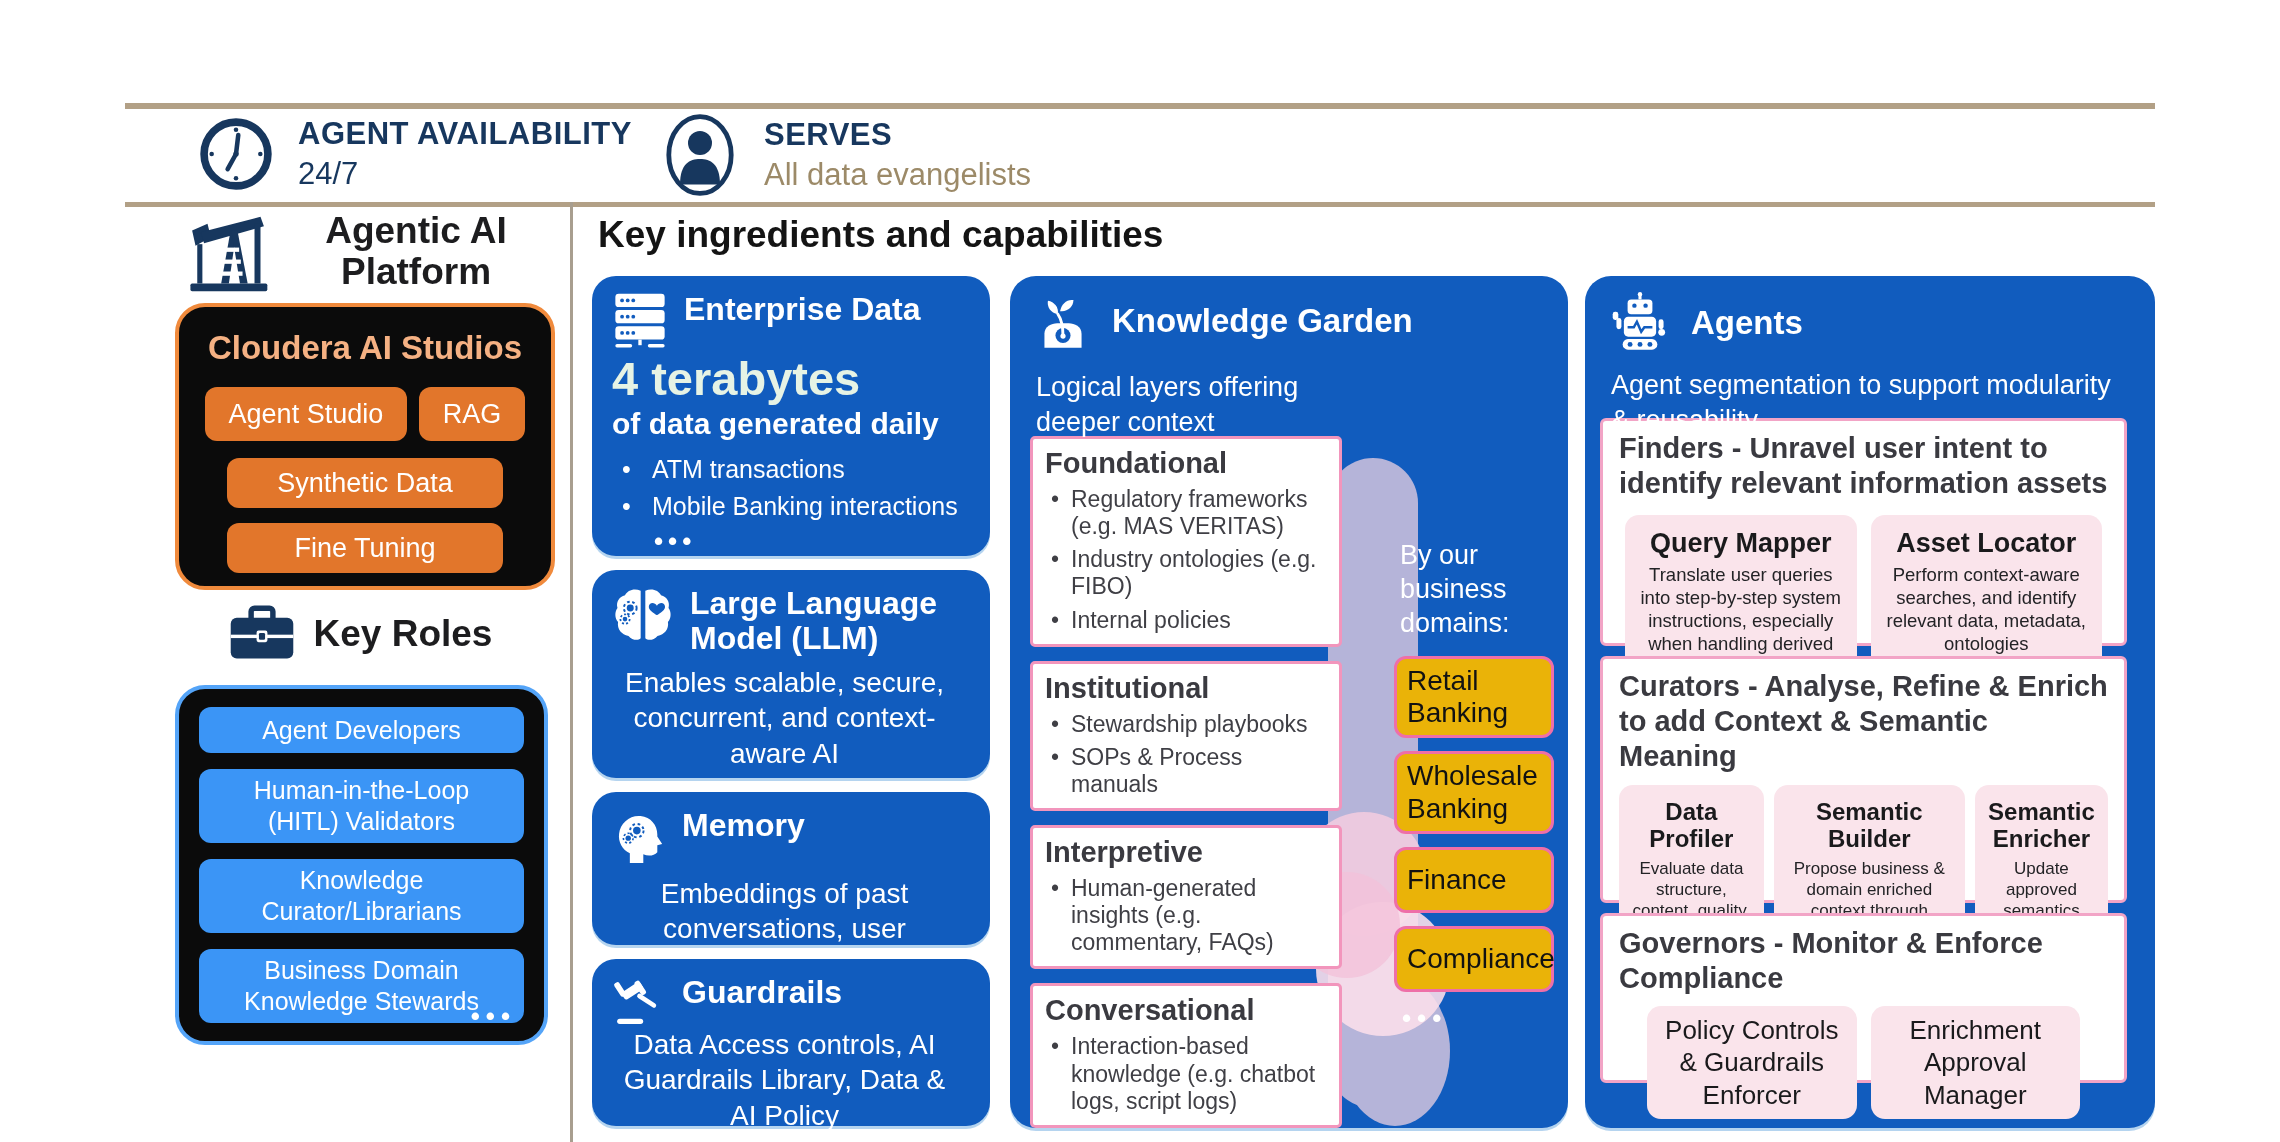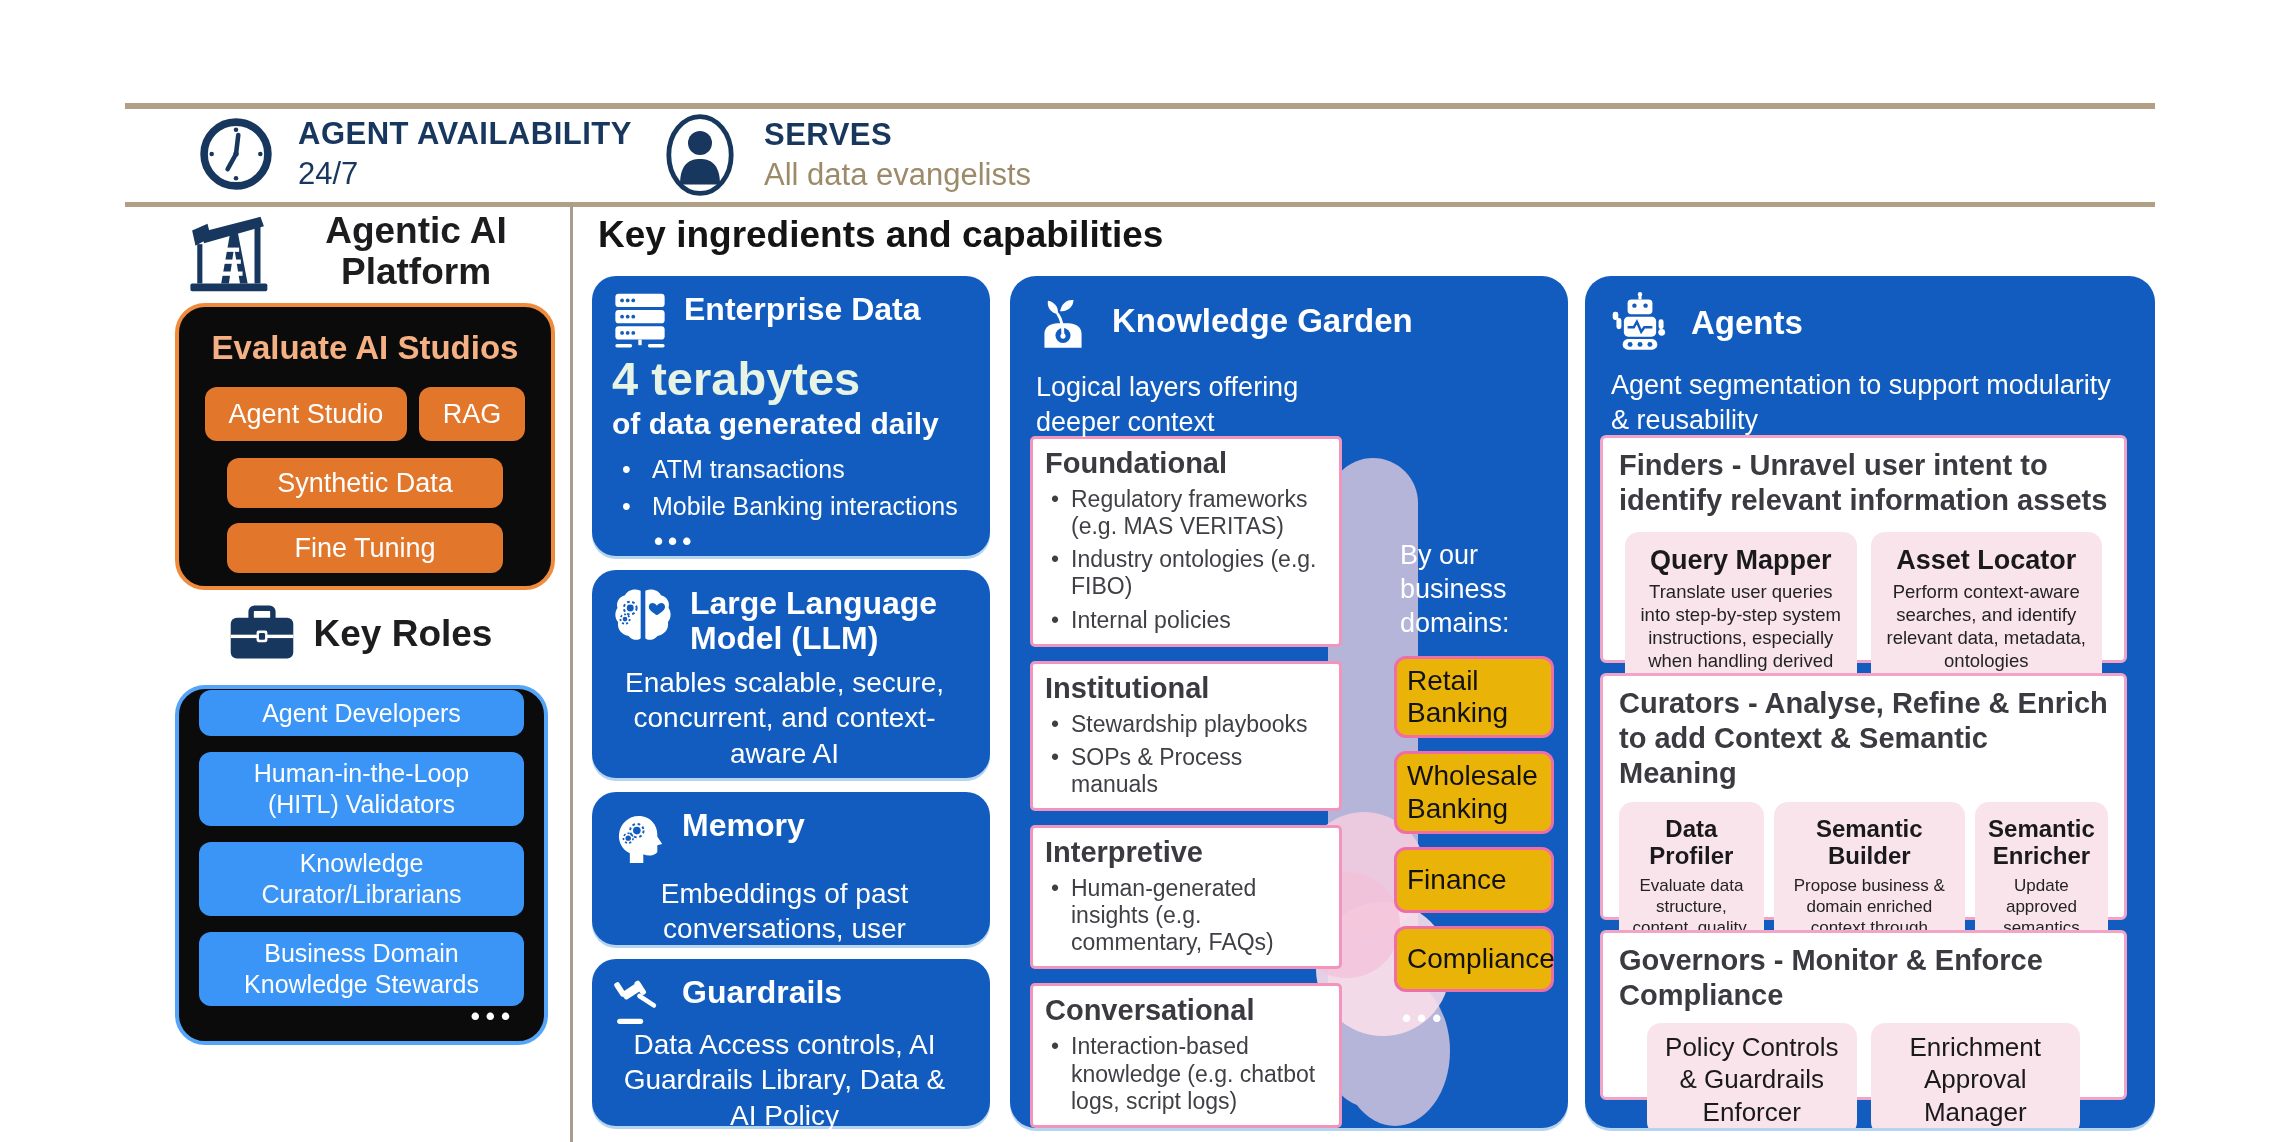--- a/index.html
+++ b/index.html
@@ -19,21 +19,21 @@
   .side-head .t{font-size:37px;font-weight:bold;color:#1d1d1f;text-align:center;line-height:1.12;}
   #platform-head .t{width:235px;}
   .black-box{position:absolute;background:#0b0b0b;box-sizing:border-box;border-radius:30px;}
   #studios-box{left:175px;top:303px;width:380px;height:287px;border:4px solid #F08A3C;padding:10px 16px;}
   .studios-title{color:#F5B183;font-size:33px;font-weight:bold;text-align:center;margin:12px 0 20px;}
   .o-chip{background:#E2762B;color:#fff;border-radius:12px;display:flex;align-items:center;justify-content:center;
           font-size:27px;line-height:1;}
   .o-row{display:flex;gap:12px;height:54px;margin:0 10px 17px;}
   .o-row .a{flex:1.9;} .o-row .b{flex:1;text-align:right;}
   .o-wide{height:50px;margin:0 32px 15px;}
-  #roles-box{left:175px;top:685px;width:373px;height:360px;border:4px solid #54A4F8;padding:1px 20px;
+  #roles-box{left:175px;top:685px;width:373px;height:360px;border:4px solid #54A4F8;padding:18px 20px;
              display:flex;flex-direction:column;gap:16px;}
   .r-chip{background:#3B95F6;border-radius:12px;color:#fff;font-size:25px;text-align:center;
           display:flex;align-items:center;justify-content:center;line-height:1.24;padding:6px 10px;box-sizing:border-box;}
   .r-chip span{max-width:250px;display:inline-block;}
   .r1{min-height:46px;} .rN{min-height:66px;}
   .dots{color:#fff;font-weight:bold;letter-spacing:6px;font-size:26px;line-height:1;}
   .roles-dots{position:absolute;right:28px;bottom:12px;}
 
   
   #main-title{position:absolute;left:598px;top:214px;font-size:37px;font-weight:bold;color:#141414;}
@@ -67,21 +67,21 @@
   .layer ul{list-style:none;margin:0;padding:0;}
   .layer li{position:relative;font-size:23px;line-height:1.18;color:#3F3F45;padding-left:28px;margin-top:6px;}
   .layer li::before{content:"•";position:absolute;left:8px;}
   .kg-domains{position:absolute;left:384px;top:262px;width:160px;z-index:2;}
   .kg-domains-label{font-size:27px;line-height:1.26;margin:0 0 16px 6px;}
   .domain{background:#eab308;border:3px solid #EE6FA8;border-radius:12px;color:#121212;font-size:28px;line-height:1.15;
           display:flex;align-items:center;min-height:66px;box-sizing:border-box;padding:6px 10px;margin-bottom:13px;}
   .kg-dots{margin:8px 0 0 8px;}
 
   
-  .ag-groups{position:absolute;left:15px;top:159px;width:527px;display:flex;flex-direction:column;gap:10px;z-index:2;}
+  .ag-groups{position:absolute;left:15px;top:142px;width:527px;display:flex;flex-direction:column;gap:10px;z-index:2;}
   .group{background:#fff;border:3px solid #F2A4C6;border-radius:6px;color:#3A3A40;box-sizing:border-box;
          padding:10px 16px 14px;}
   .group-title{font-size:29px;font-weight:bold;line-height:1.2;}
   .group-items{display:grid;gap:14px;margin-top:12px;}
   #grp-finders{height:228px;} #grp-finders .group-items{grid-template-columns:1fr 1fr;margin:14px 6px 0;}
   #grp-curators{height:247px;} #grp-curators .group-items{grid-template-columns:1fr 1.32fr .92fr;gap:10px;}
   #grp-governors{height:170px;} #grp-governors .group-items{grid-template-columns:1fr 1fr;margin:10px 28px 0;}
   .agent-chip{background:#FAE4EB;border-radius:14px;padding:10px 10px;text-align:center;box-sizing:border-box;}
   .chip-name{font-size:27px;font-weight:bold;color:#1a1a1c;margin:4px 0 6px;line-height:1.1;}
   #grp-curators .chip-name{font-size:24px;}
@@ -145,21 +145,21 @@
         <rect x="45" y="46" width="16" height="5" fill="#fff"></rect>
         <rect x="43" y="60" width="20" height="5" fill="#fff"></rect>
         <rect x="41" y="74" width="24" height="5" fill="#fff"></rect>
         <rect x="79" y="18" width="7" height="70"></rect>
       </svg>
     </span>
     <span class="t">Agentic AI Platform</span>
   </div>
 
   <div class="black-box" id="studios-box">
-    <div class="studios-title">Evaluate AI Studios</div>
+    <div class="studios-title">Cloudera AI Studios</div>
     <div class="o-row">
       <div class="o-chip a">Agent Studio</div>
       <div class="o-chip b">RAG</div>
     </div>
     <div class="o-chip o-wide">Synthetic Data</div>
     <div class="o-chip o-wide">Fine Tuning</div>
   </div>
 
   <div class="side-head" style="left:160px;top:604px;">
     <span>

